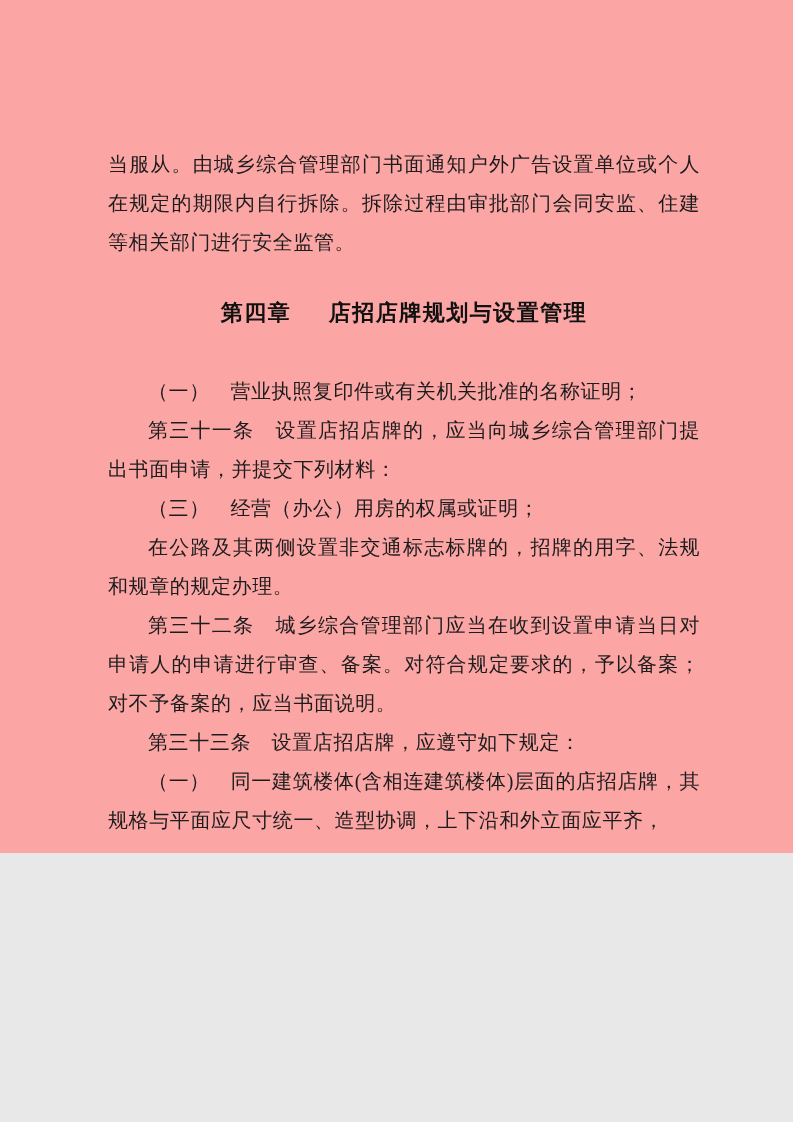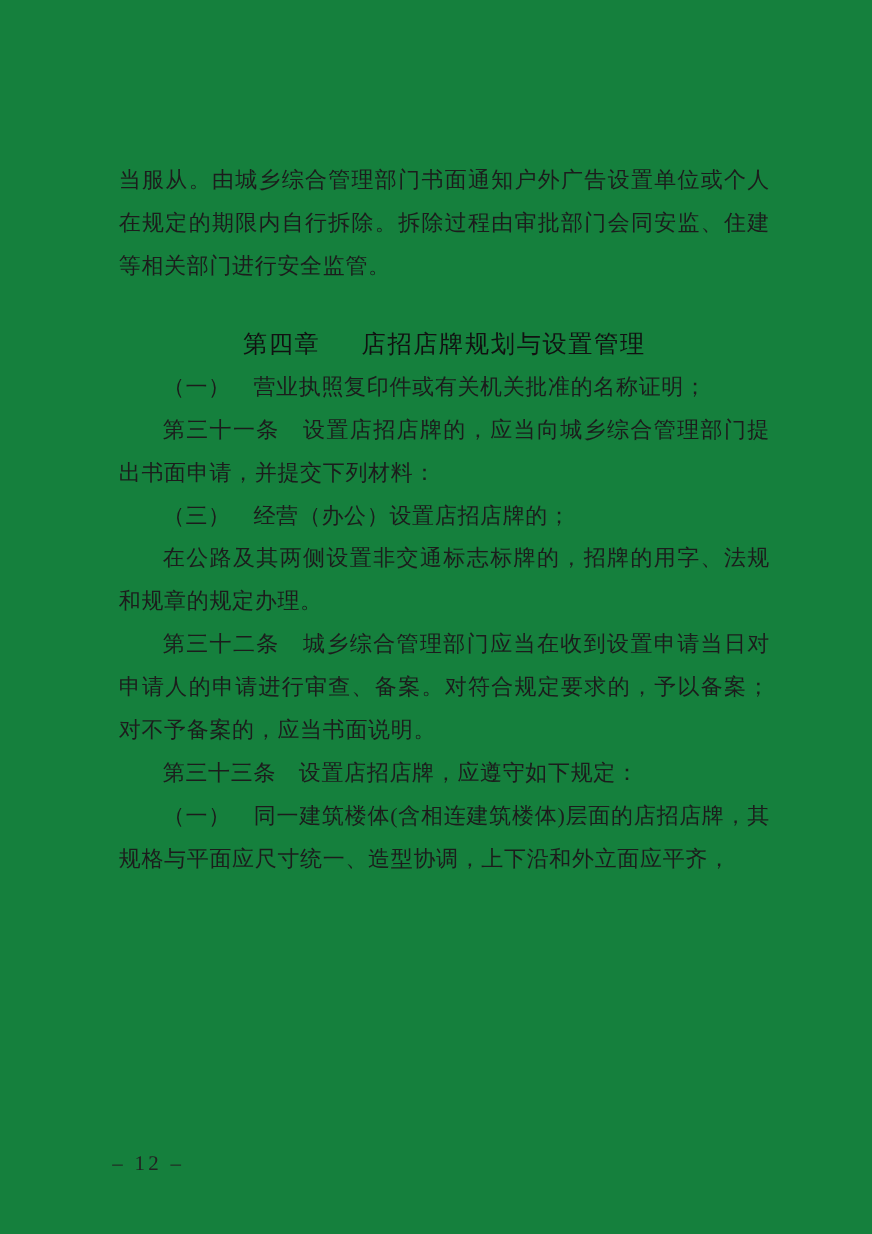--- a/index.html
+++ b/index.html
@@ -3,47 +3,48 @@
 <meta charset="utf-8">
 <style>
   * { margin: 0; padding: 0; box-sizing: border-box; }
   html, body {
     background: #e8e8e8;
     font-family: "Liberation Serif", "DejaVu Serif", serif;
   }
   .page {
     position: relative;
     width: 793px;
-    height: 1122px;
-    background: #15803d;
+    height: 853px;
+    background: #fca5a5;
     color: #1c1c1c;
     overflow: hidden;
   }
   .content {
     position: absolute;
     left: 108px;
     top: 145px;
     width: 592px;
   }
   p.body {
     font-size: 20px;
     line-height: 39px;
     text-align: justify;
     letter-spacing: 0.6px;
     color: #1c1c1c;
   }
   p.indent { text-indent: 2em; }
   h2.chapter {
     font-family: "Liberation Sans", "DejaVu Sans", sans-serif;
     font-size: 22px;
-    font-weight: 400;
+    font-weight: 700;
     color: #111111;
     text-align: center;
     line-height: 40px;
     margin-top: 31px;
+    margin-bottom: 39px;
     letter-spacing: 1.5px;
   }
   h2.chapter .chapter-num { margin-right: 1.7em; }
   .page-number {
     position: absolute;
     left: 102px;
     top: 1004px;
     font-size: 19px;
     line-height: 24px;
     letter-spacing: 3px;
@@ -62,21 +63,21 @@
 
     <h2 class="chapter">
       <span class="chapter-num">第四章</span><span>店招店牌规划与设置管理</span>
     </h2>
 
     <p class="body indent">（一）　营业执照复印件或有关机关批准的名称证明；</p>
 
     <p class="body indent">第三十一条　设置店招店牌的，应当向城乡综合管理部门提出书面申请，并提交下列材料：</p>
 
 
-    <p class="body indent">（三）　经营（办公）设置店招店牌的；</p>
+    <p class="body indent">（三）　经营（办公）用房的权属或证明；</p>
 
 
     <p class="body indent">在公路及其两侧设置非交通标志标牌的，招牌的用字、法规和规章的规定办理。</p>
 
     <p class="body indent">第三十二条　城乡综合管理部门应当在收到设置申请当日对申请人的申请进行审查、备案。对符合规定要求的，予以备案；对不予备案的，应当书面说明。</p>
 
     <p class="body indent">第三十三条　设置店招店牌，应遵守如下规定：</p>
 
     <p class="body indent">（一）　同一建筑楼体(含相连建筑楼体)层面的店招店牌，其规格与平面应尺寸统一、造型协调，上下沿和外立面应平齐，</p>
 

